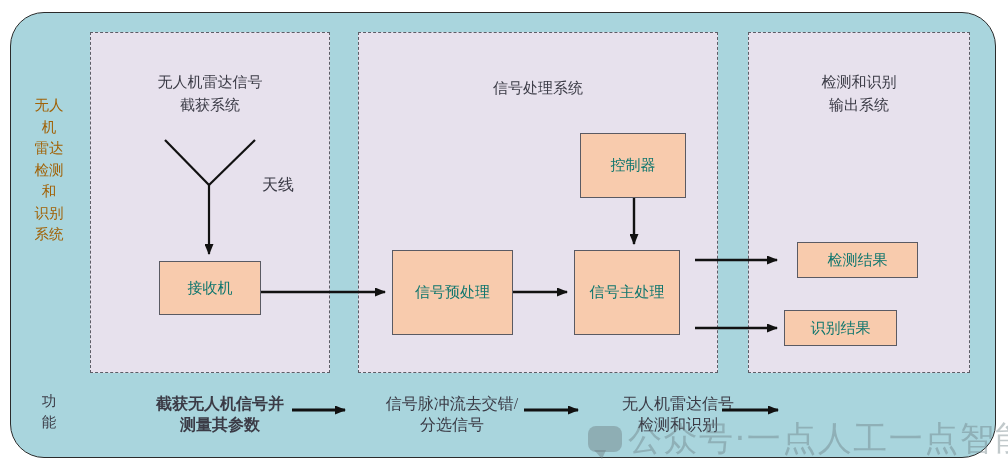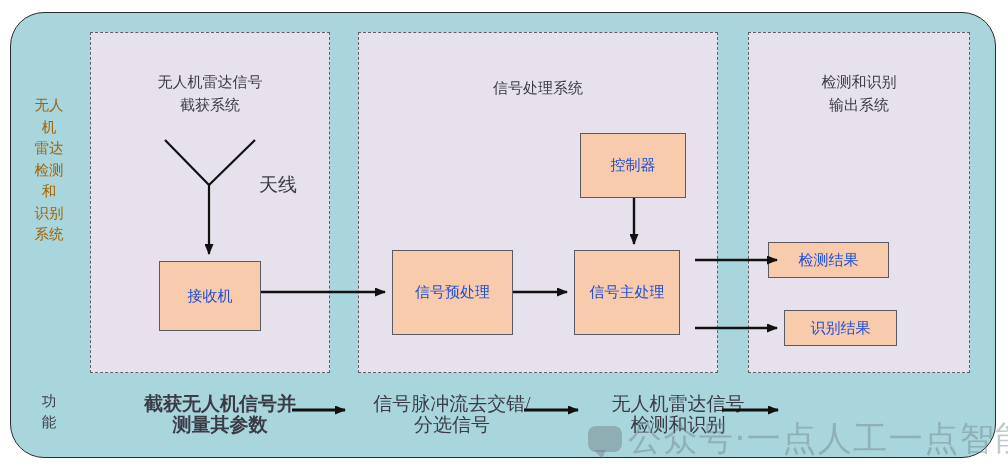--- a/index.html
+++ b/index.html
@@ -78,28 +78,28 @@
   
   .pbox {
     position: absolute;
     background: #f8cbad;
     border: 1.4px solid #5a5a63;
     box-sizing: border-box;
     display: flex;
     align-items: center;
     justify-content: center;
     font-size: 15px;
-    color: #1d4ed8;
+    color: #0f766e;
     text-align: right;
   }
 
   
   .floating-text {
     position: absolute;
-    font-size: 19px;
+    font-size: 16px;
     line-height: 21px;
     color: #3b3b46;
     text-align: center;
     white-space: pre-line;
   }
 
   
   .connectors {
     position: absolute;
     left: 0;
@@ -164,29 +164,29 @@
 
   <div class="panel" style="left:358px; top:32px; width:360px; height:341px;">
     <div class="panel-title" style="top:44px;">信号处理系统</div>
   </div>
 
   <div class="panel" style="left:748px; top:32px; width:222px; height:341px;">
     <div class="panel-title" style="top:38px;">检测和识别
 输出系统</div>
   </div>
 
-  <div class="pbox" style="left:159px; top:261px; width:102px; height:70px;">接收机</div>
+  <div class="pbox" style="left:159px; top:261px; width:102px; height:54px;">接收机</div>
 
   <div class="pbox" style="left:392px; top:250px; width:121px; height:85px;">信号预处理</div>
 
   <div class="pbox" style="left:580px; top:133px; width:106px; height:65px;">控制器</div>
 
   <div class="pbox" style="left:574px; top:250px; width:106px; height:85px;">信号主处理</div>
 
-  <div class="pbox" style="left:768px; top:242px; width:121px; height:36px;">检测结果</div>
+  <div class="pbox" style="left:797px; top:242px; width:121px; height:36px;">检测结果</div>
 
   <div class="pbox" style="left:784px; top:310px; width:113px; height:36px;">识别结果</div>
 
   <div class="floating-text" style="left:248px; top:174px; width:60px;">天线</div>
 
   <div class="floating-text" style="left:120px; top:393px; width:200px;font-weight:bold;">截获无人机信号并
 测量其参数</div>
 
   <div class="floating-text" style="left:352px; top:393px; width:200px;">信号脉冲流去交错/
 分选信号</div>

